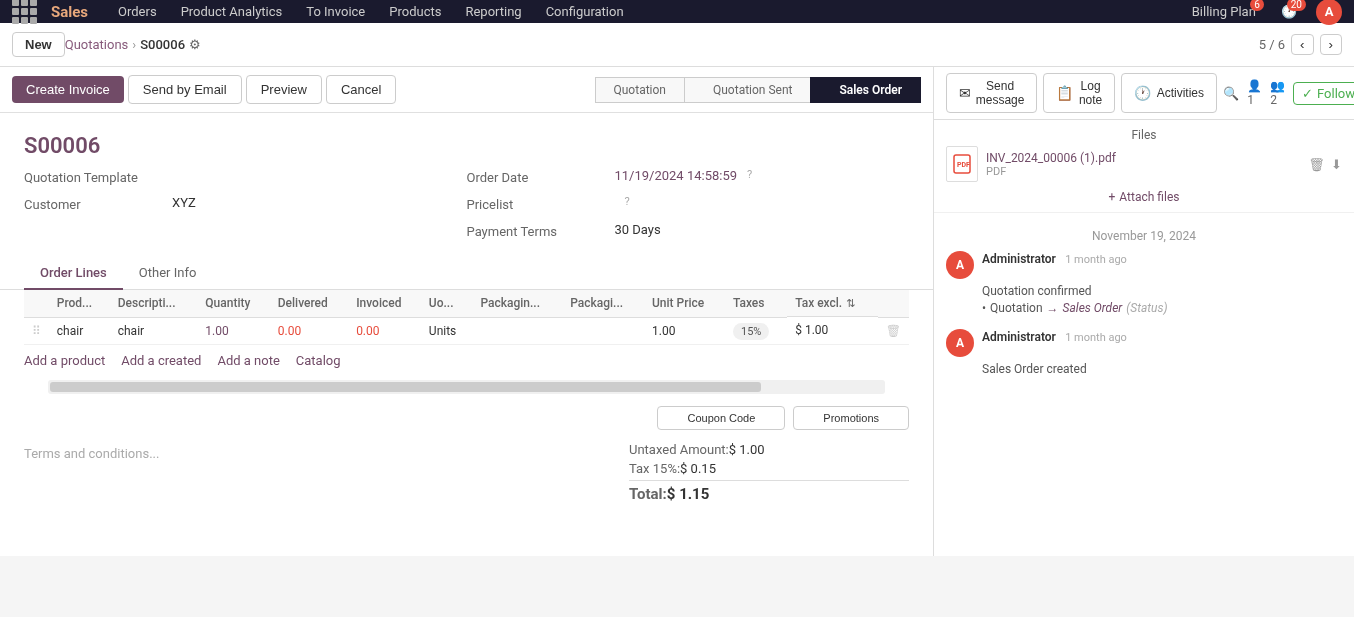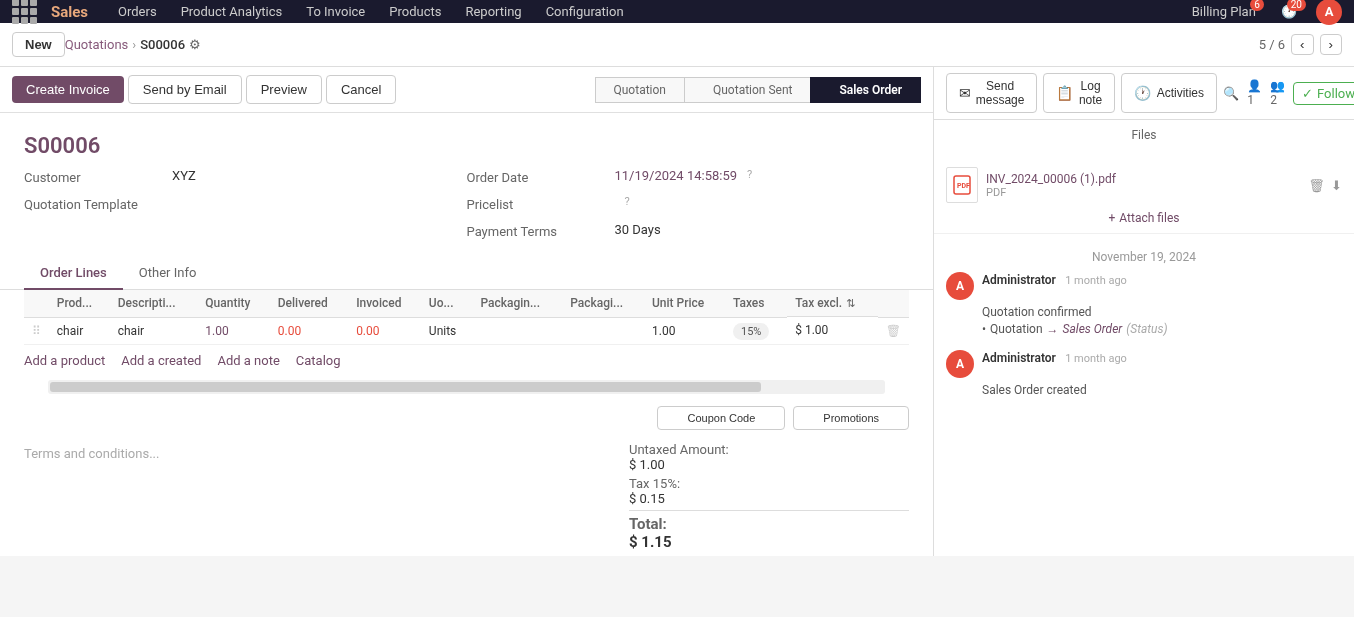--- a/index.html
+++ b/index.html
@@ -73,36 +73,36 @@
     .h-scroll { height: 14px; background: #f0f0f0; margin: 0 24px; border-radius: 3px; display: flex; align-items: center; }
     .h-scroll-thumb { background: #ccc; height: 10px; width: 85%; border-radius: 3px; margin: 0 2px; }
 
     
     .bottom-area { padding: 8px 24px; background: #fff; }
     .coupon-row { display: flex; justify-content: flex-end; gap: 8px; margin-bottom: 12px; }
     .btn-coupon { background: #fff; border: 1px solid #ccc; border-radius: 4px; padding: 5px 29px; font-size: 11px; cursor: pointer; color: #333; }
     .terms-totals { display: flex; gap: 0; }
     .terms-area { flex: 1; color: #aaa; font-size: 13px; padding-top: 4px; cursor: pointer; }
     .totals-area { min-width: 280px; }
-    .total-row { display: flex; justify-content: flex-end; margin-bottom: 4px; font-size: 13px; flex-direction: column; }
+    .total-row { display: flex; justify-content: flex-start; margin-bottom: 4px; font-size: 13px; }
     .total-row.grand { font-size: 15px; font-weight: 700; border-top: 1px solid #ddd; padding-top: 4px; margin-top: 4px; }
     .total-label { color: #666; }
     .total-value { color: #333; }
 
     
     .right-panel { width: 420px; background: #fff; display: flex; flex-direction: column; overflow: hidden; }
     .chatter-actions { display: flex; border-bottom: 1px solid #ddd; padding: 6px 12px; gap: 6px; }
     .btn-chatter { display: flex; align-items: center; gap: 5px; background: #fff; border: 1px solid #ccc; border-radius: 4px; padding: 5px 12px; font-size: 12px; cursor: pointer; color: #333; }
     .btn-chatter .icon { font-size: 14px; }
     .chatter-icons { margin-left: auto; display: flex; align-items: center; gap: 8px; color: #666; font-size: 13px; }
     .chatter-icons span { cursor: pointer; }
     .following-btn { display: flex; align-items: center; gap: 4px; color: #4caf50; font-size: 13px; cursor: pointer; border: 1px solid #4caf50; border-radius: 4px; padding: 3px 8px; }
 
     .files-section { padding: 8px 12px; border-bottom: 1px solid #f0f0f0; }
-    .files-title { color: #666; font-size: 12px; text-align: center; margin-bottom: 21px; }
+    .files-title { color: #666; font-size: 12px; text-align: center; margin-bottom: 0; }
     .file-item { display: flex; align-items: center; gap: 8px; padding: 4px 0; }
     .pdf-icon { width: 32px; height: 36px; background: #fff; border: 1px solid #ddd; display: flex; align-items: center; justify-content: center; color: #e74c3c; font-size: 14px; border-radius: 2px; flex-shrink: 0; }
     .file-info { flex: 1; }
     .file-name { font-size: 12px; color: #714b67; cursor: pointer; }
     .file-ext { font-size: 11px; color: #999; }
     .file-actions { display: flex; gap: 6px; color: #999; cursor: pointer; }
     .attach-btn { display: flex; align-items: center; gap: 4px; color: #714b67; font-size: 12px; cursor: pointer; margin-top: 4px; justify-content: center; }
 
     .messages-area { flex: 1; overflow-y: auto; padding: 8px 12px; }
     .date-divider { text-align: center; font-size: 12px; color: #999; margin: 8px 0; }
@@ -189,26 +189,26 @@
           <span>Sales Order</span>
         </div>
       </div>
     </div>
 
     <div class="record-title">S00006</div>
 
     <div class="two-col">
       <div class="col-fields">
         <div class="field-row">
+          <span class="field-label">Quotation Template</span>
+          <span class="field-value"></span>
+        </div>
+        <div class="field-row">
           <span class="field-label">Customer</span>
           <span class="field-value">XYZ</span>
-        </div>
-        <div class="field-row">
-          <span class="field-label">Quotation Template</span>
-          <span class="field-value"></span>
         </div>
       </div>
       <div class="col-fields">
         <div class="field-row">
           <span class="field-label">Order Date</span>
           <span class="field-date">11/19/2024 14:58:59</span>
           <span style="color:#aaa; font-size:11px; margin-left:2px;">?</span>
         </div>
         <div class="field-row">
           <span class="field-label">Pricelist</span>

